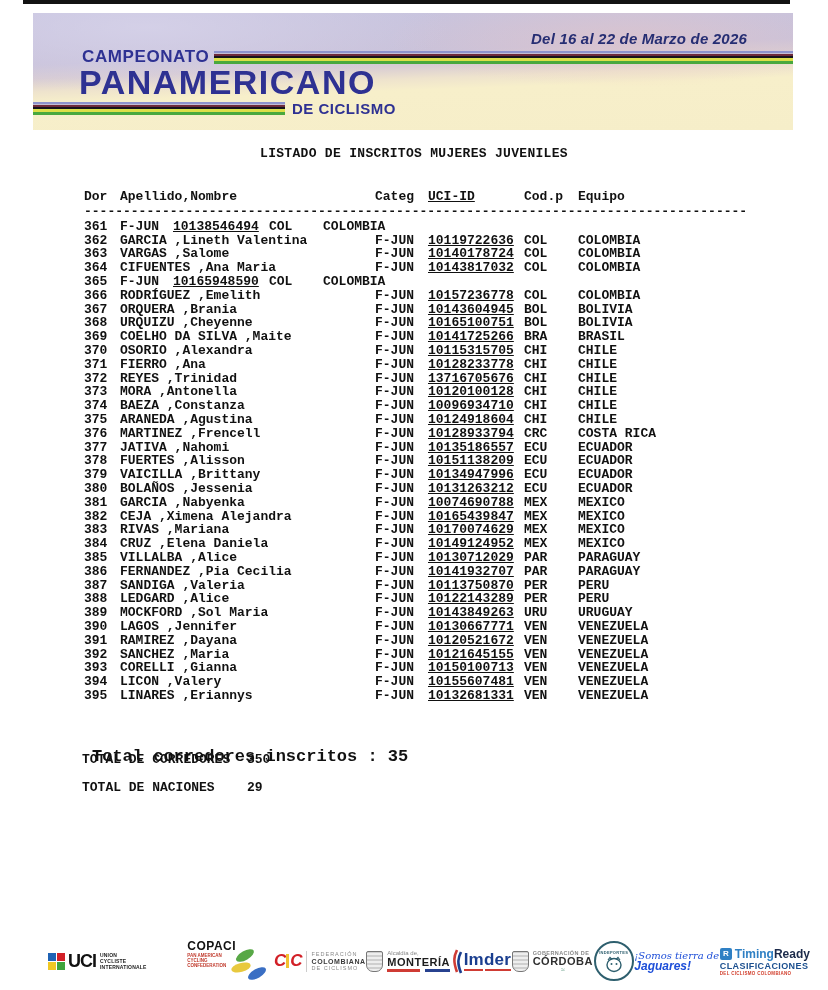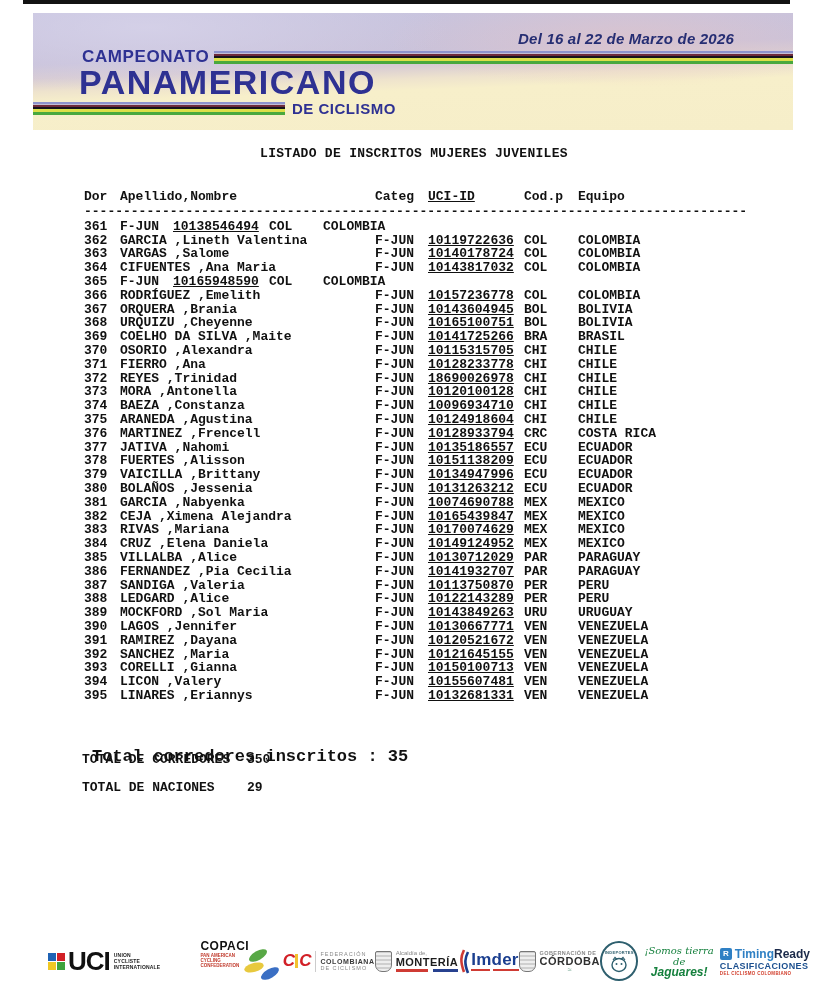--- a/index.html
+++ b/index.html
@@ -8,21 +8,21 @@
 
   
   .topbar{position:absolute;left:23px;top:0;width:767px;height:4px;background:#121212;}
 
   
   .banner{position:absolute;left:33px;top:13px;width:760px;height:117px;overflow:hidden;
     background:
       radial-gradient(ellipse 340px 70px at 78% 22%, rgba(233,197,197,.5), transparent 70%),
       radial-gradient(ellipse 420px 90px at 15% 12%, rgba(214,210,233,.85), transparent 72%),
       linear-gradient(178deg,#c7c4df 0%,#c9c2da 36%,#d8ccd3 46%,#eee3cd 55%,#f7efca 63%,#f6eec9 100%);}
-  .banner-date{position:absolute;top:17px;right:59px;color:#262e73;font-weight:bold;font-style:italic;
+  .banner-date{position:absolute;top:17px;right:46px;color:#262e73;font-weight:bold;font-style:italic;
     font-size:15px;letter-spacing:.2px;}
   .logo-line1{position:absolute;left:49px;right:0;top:35px;display:flex;align-items:flex-start;}
   .logo-campeonato{color:#2e3192;font-weight:bold;font-size:17px;letter-spacing:.6px;line-height:17px;}
   .stripes{height:13px;background:linear-gradient(180deg,
       #8d93cc 0 2px,#c3bed4 2px 2.6px,
       #6e2a3a 2.6px 5px,
       #17141c 5px 7.4px,
       #dcdf48 7.4px 10px,
       #49a83e 10px 13px);}
   .stripes-a{flex:1;margin-left:5px;margin-top:3px;}
@@ -54,21 +54,21 @@
   .totals-label{width:165px;display:inline-block;}
 
   
   .footer{position:absolute;left:48px;top:936px;width:762px;height:50px;display:flex;
     align-items:center;justify-content:space-between;}
   .flogo{display:flex;align-items:center;}
 
   
   .uci-mark{display:grid;grid-template-columns:8px 8px;grid-auto-rows:8px;gap:1px;margin-right:3px;}
   .uci-sq{width:8px;height:8px;}
-  .uci-word{font-size:26px;font-weight:bold;color:#111;letter-spacing:-1px;margin-right:4px;}
+  .uci-word{font-size:18px;font-weight:bold;color:#111;letter-spacing:-1px;margin-right:4px;}
   .uci-sub{font-size:5px;font-weight:bold;color:#222;line-height:6px;letter-spacing:.2px;}
 
   
   .copaci{position:relative;width:86px;height:44px;margin-left:40px;}
   .copaci-word{font-size:12px;font-weight:bold;color:#111;letter-spacing:.5px;}
   .copaci-sub{font-size:4.5px;font-weight:bold;color:#c0392b;line-height:5px;}
   .petal{position:absolute;width:20px;height:9px;border-radius:50%;}
   .petal-g{background:#58a846;transform:rotate(-30deg);left:48px;top:12px;}
   .petal-y{background:#e8c93e;transform:rotate(-15deg);left:44px;top:24px;}
   .petal-b{background:#3a6fc4;transform:rotate(-30deg);left:60px;top:30px;}
@@ -97,21 +97,21 @@
   .cord-l1{font-size:5.5px;font-weight:bold;color:#8a8a8a;letter-spacing:.4px;line-height:6px;}
   .cord-l2{font-size:11px;font-weight:bold;color:#2f2f2f;letter-spacing:.5px;line-height:11px;}
   .cord-l3{font-size:7px;color:#6aa08a;line-height:6px;text-align:center;}
 
   
   .inde-badge{width:36px;height:36px;border:2px solid #2e5f6e;border-radius:50%;display:flex;flex-direction:column;
     align-items:center;justify-content:center;color:#2e5f6e;}
   .inde-top{font-size:4px;font-weight:bold;letter-spacing:.3px;}
 
   
-  .jag{color:#15803d;text-align:center;line-height:11px;}
+  .jag{color:#1d4ed8;text-align:left;line-height:11px;}
   .jag-l1{font-family:"DejaVu Serif",serif;font-style:italic;font-size:10px;}
   .jag-l2{font-size:12px;font-weight:bold;font-style:italic;}
 
   
   .tr-row{display:flex;align-items:center;}
   .tr-icon{width:12px;height:12px;background:#2f80c4;color:#fff;border-radius:2px;font-size:8px;font-weight:bold;
     display:flex;align-items:center;justify-content:center;margin-right:3px;}
   .tr-timing{color:#2f80c4;font-weight:bold;font-size:12px;}
   .tr-ready{color:#1b2a4a;font-weight:bold;font-size:12px;}
   .tr-clas{color:#1b4f8f;font-weight:bold;font-size:9px;letter-spacing:.4px;line-height:10px;}
@@ -154,21 +154,21 @@
         <div class="trow"><span class="c-dor">362</span><span class="c-name">GARCIA ,Lineth Valentina</span><span class="c-categ">F-JUN</span><span class="c-uci">10119722636</span><span class="c-cod">COL</span><span class="c-equipo">COLOMBIA</span></div>
         <div class="trow"><span class="c-dor">363</span><span class="c-name">VARGAS ,Salome</span><span class="c-categ">F-JUN</span><span class="c-uci">10140178724</span><span class="c-cod">COL</span><span class="c-equipo">COLOMBIA</span></div>
         <div class="trow"><span class="c-dor">364</span><span class="c-name">CIFUENTES ,Ana Maria</span><span class="c-categ">F-JUN</span><span class="c-uci">10143817032</span><span class="c-cod">COL</span><span class="c-equipo">COLOMBIA</span></div>
         <div class="trow"><span class="c-dor">365</span><span class="c-categ">F-JUN</span><span class="c-uci">10165948590</span><span class="c-cod">COL</span><span class="c-equipo">COLOMBIA</span></div>
         <div class="trow"><span class="c-dor">366</span><span class="c-name">RODRÍGUEZ ,Emelith</span><span class="c-categ">F-JUN</span><span class="c-uci">10157236778</span><span class="c-cod">COL</span><span class="c-equipo">COLOMBIA</span></div>
         <div class="trow"><span class="c-dor">367</span><span class="c-name">ORQUERA ,Brania</span><span class="c-categ">F-JUN</span><span class="c-uci">10143604945</span><span class="c-cod">BOL</span><span class="c-equipo">BOLIVIA</span></div>
         <div class="trow"><span class="c-dor">368</span><span class="c-name">URQUIZU ,Cheyenne</span><span class="c-categ">F-JUN</span><span class="c-uci">10165100751</span><span class="c-cod">BOL</span><span class="c-equipo">BOLIVIA</span></div>
         <div class="trow"><span class="c-dor">369</span><span class="c-name">COELHO DA SILVA ,Maite</span><span class="c-categ">F-JUN</span><span class="c-uci">10141725266</span><span class="c-cod">BRA</span><span class="c-equipo">BRASIL</span></div>
         <div class="trow"><span class="c-dor">370</span><span class="c-name">OSORIO ,Alexandra</span><span class="c-categ">F-JUN</span><span class="c-uci">10115315705</span><span class="c-cod">CHI</span><span class="c-equipo">CHILE</span></div>
         <div class="trow"><span class="c-dor">371</span><span class="c-name">FIERRO ,Ana</span><span class="c-categ">F-JUN</span><span class="c-uci">10128233778</span><span class="c-cod">CHI</span><span class="c-equipo">CHILE</span></div>
-        <div class="trow"><span class="c-dor">372</span><span class="c-name">REYES ,Trinidad</span><span class="c-categ">F-JUN</span><span class="c-uci">18690026978</span><span class="c-cod">CHI</span><span class="c-equipo">CHILE</span></div>
+        <div class="trow"><span class="c-dor">372</span><span class="c-name">REYES ,Trinidad</span><span class="c-categ">F-JUN</span><span class="c-uci">13716705676</span><span class="c-cod">CHI</span><span class="c-equipo">CHILE</span></div>
         <div class="trow"><span class="c-dor">373</span><span class="c-name">MORA ,Antonella</span><span class="c-categ">F-JUN</span><span class="c-uci">10120100128</span><span class="c-cod">CHI</span><span class="c-equipo">CHILE</span></div>
         <div class="trow"><span class="c-dor">374</span><span class="c-name">BAEZA ,Constanza</span><span class="c-categ">F-JUN</span><span class="c-uci">10096934710</span><span class="c-cod">CHI</span><span class="c-equipo">CHILE</span></div>
         <div class="trow"><span class="c-dor">375</span><span class="c-name">ARANEDA ,Agustina</span><span class="c-categ">F-JUN</span><span class="c-uci">10124918604</span><span class="c-cod">CHI</span><span class="c-equipo">CHILE</span></div>
         <div class="trow"><span class="c-dor">376</span><span class="c-name">MARTINEZ ,Frencell</span><span class="c-categ">F-JUN</span><span class="c-uci">10128933794</span><span class="c-cod">CRC</span><span class="c-equipo">COSTA RICA</span></div>
         <div class="trow"><span class="c-dor">377</span><span class="c-name">JATIVA ,Nahomi</span><span class="c-categ">F-JUN</span><span class="c-uci">10135186557</span><span class="c-cod">ECU</span><span class="c-equipo">ECUADOR</span></div>
         <div class="trow"><span class="c-dor">378</span><span class="c-name">FUERTES ,Alisson</span><span class="c-categ">F-JUN</span><span class="c-uci">10151138209</span><span class="c-cod">ECU</span><span class="c-equipo">ECUADOR</span></div>
         <div class="trow"><span class="c-dor">379</span><span class="c-name">VAICILLA ,Brittany</span><span class="c-categ">F-JUN</span><span class="c-uci">10134947996</span><span class="c-cod">ECU</span><span class="c-equipo">ECUADOR</span></div>
         <div class="trow"><span class="c-dor">380</span><span class="c-name">BOLAÑOS ,Jessenia</span><span class="c-categ">F-JUN</span><span class="c-uci">10131263212</span><span class="c-cod">ECU</span><span class="c-equipo">ECUADOR</span></div>
         <div class="trow"><span class="c-dor">381</span><span class="c-name">GARCIA ,Nabyenka</span><span class="c-categ">F-JUN</span><span class="c-uci">10074690788</span><span class="c-cod">MEX</span><span class="c-equipo">MEXICO</span></div>
         <div class="trow"><span class="c-dor">382</span><span class="c-name">CEJA ,Ximena Alejandra</span><span class="c-categ">F-JUN</span><span class="c-uci">10165439847</span><span class="c-cod">MEX</span><span class="c-equipo">MEXICO</span></div>

